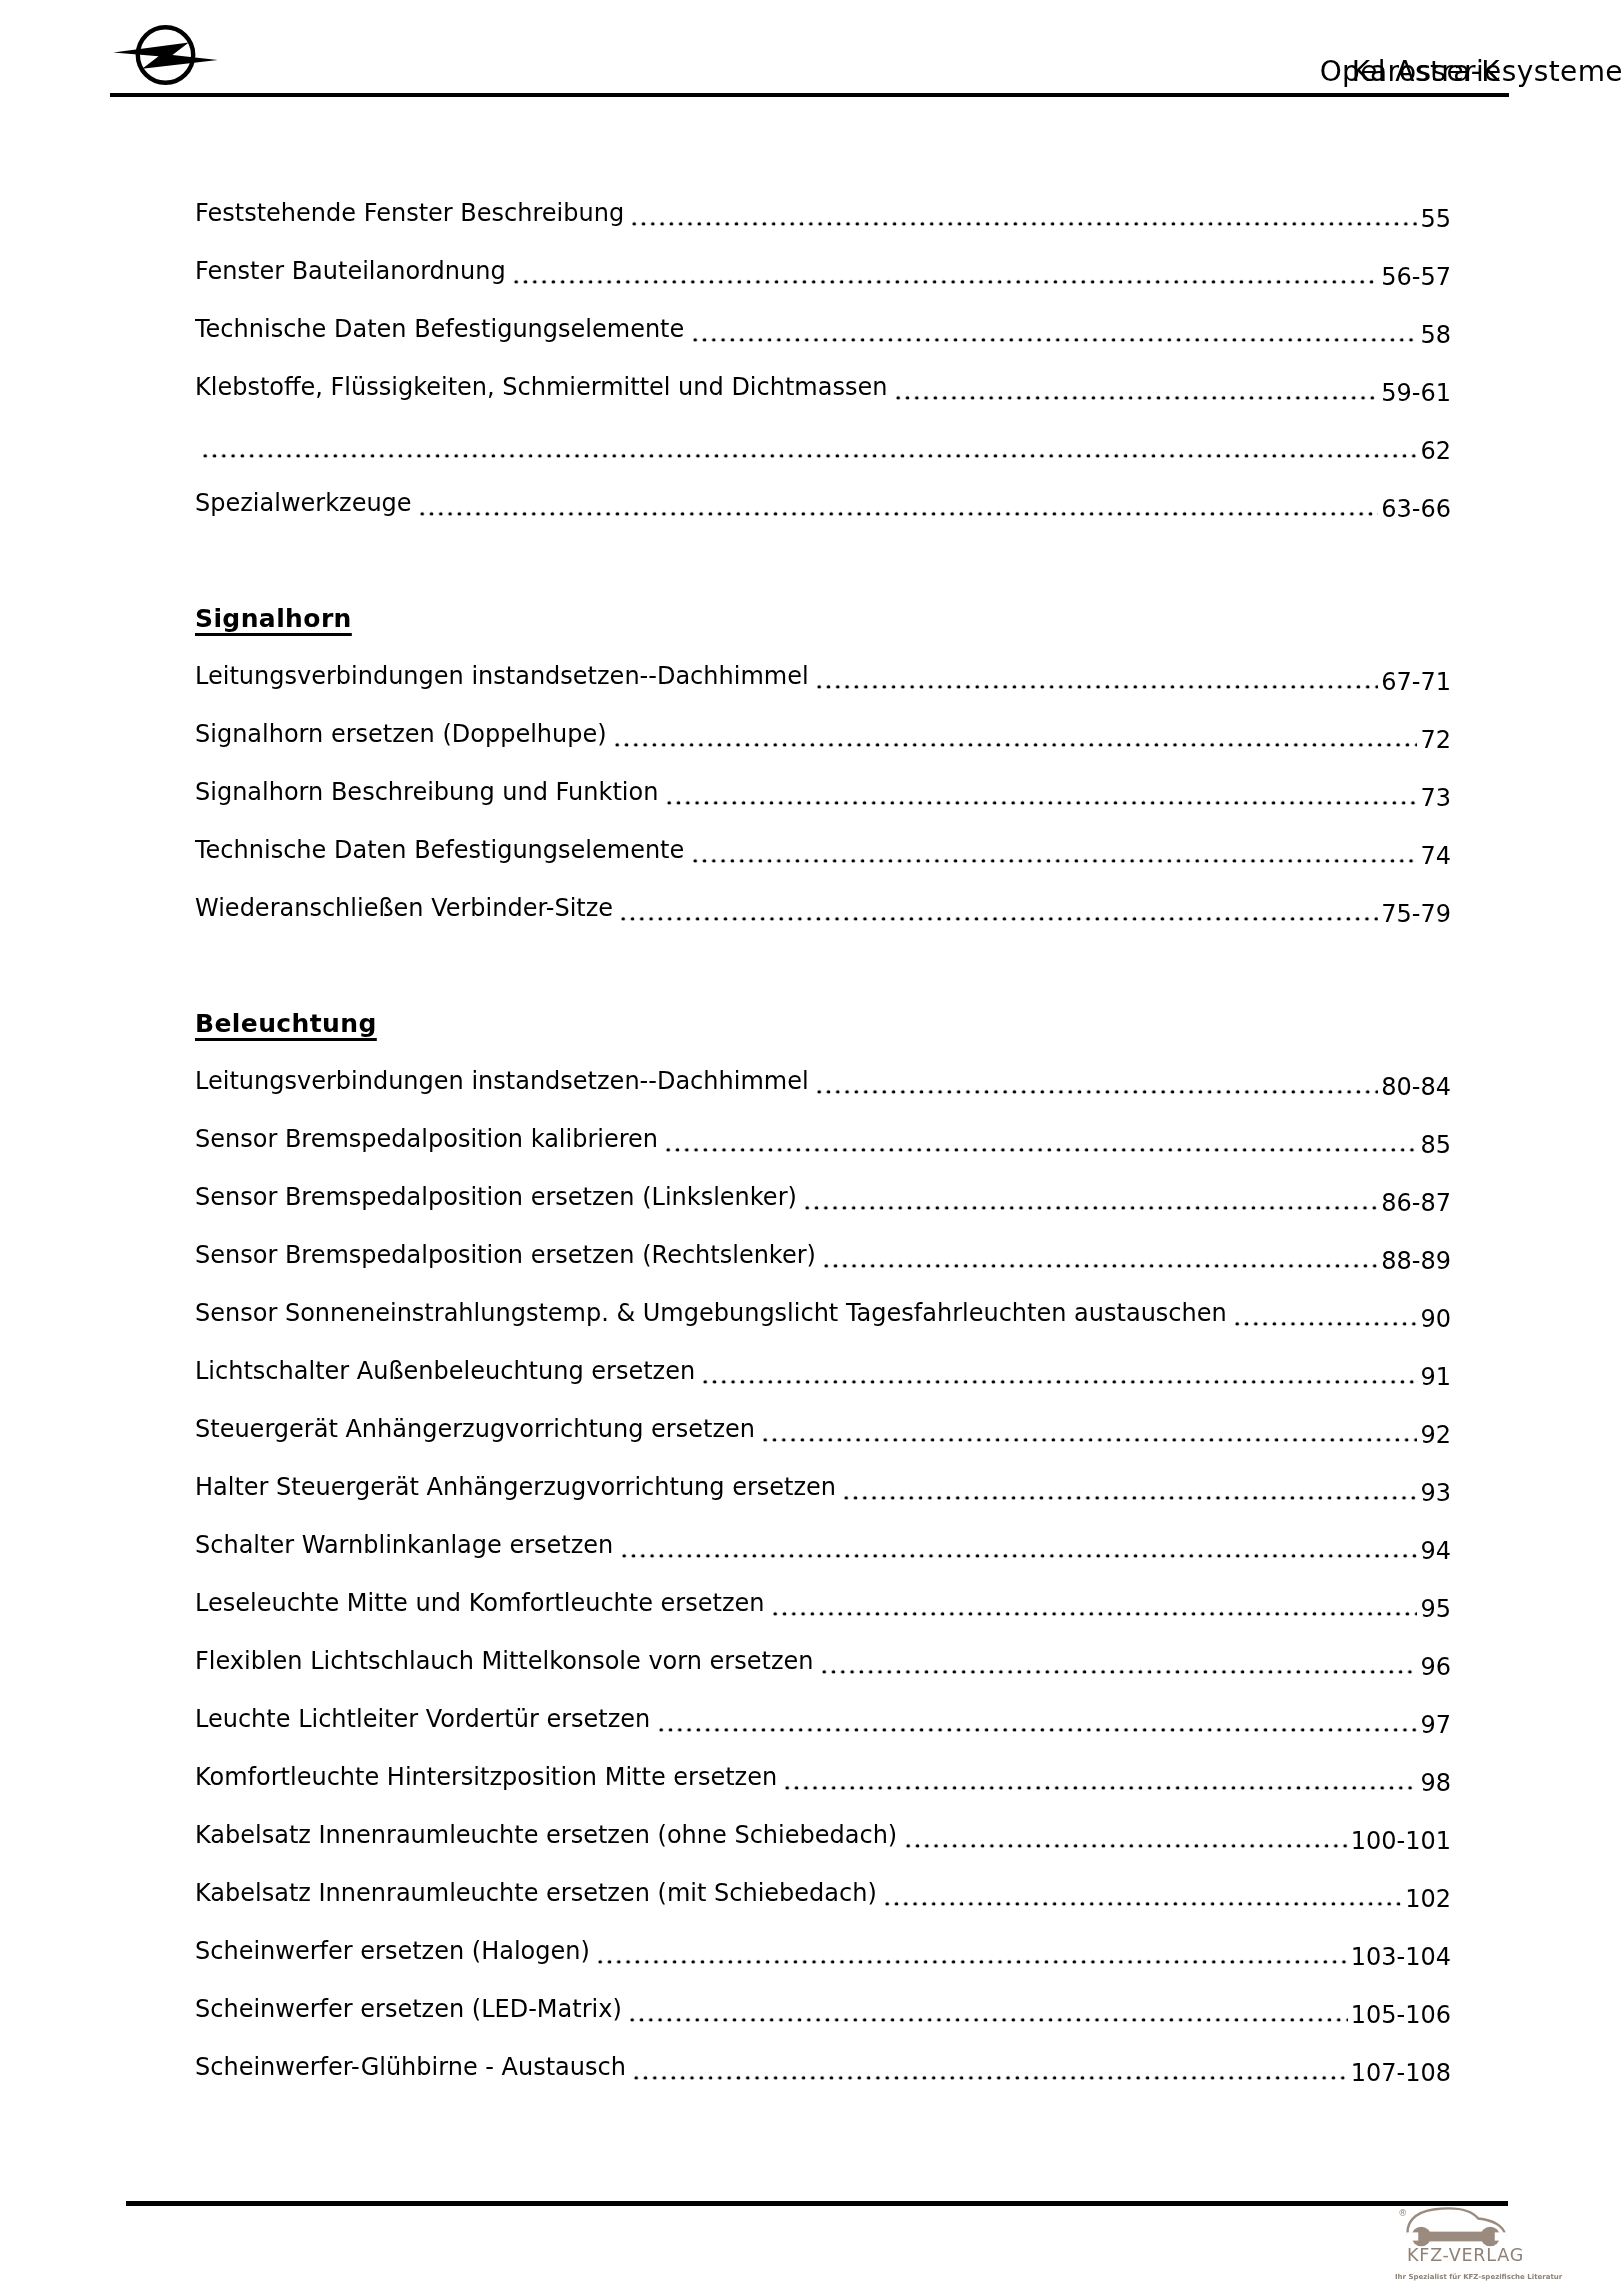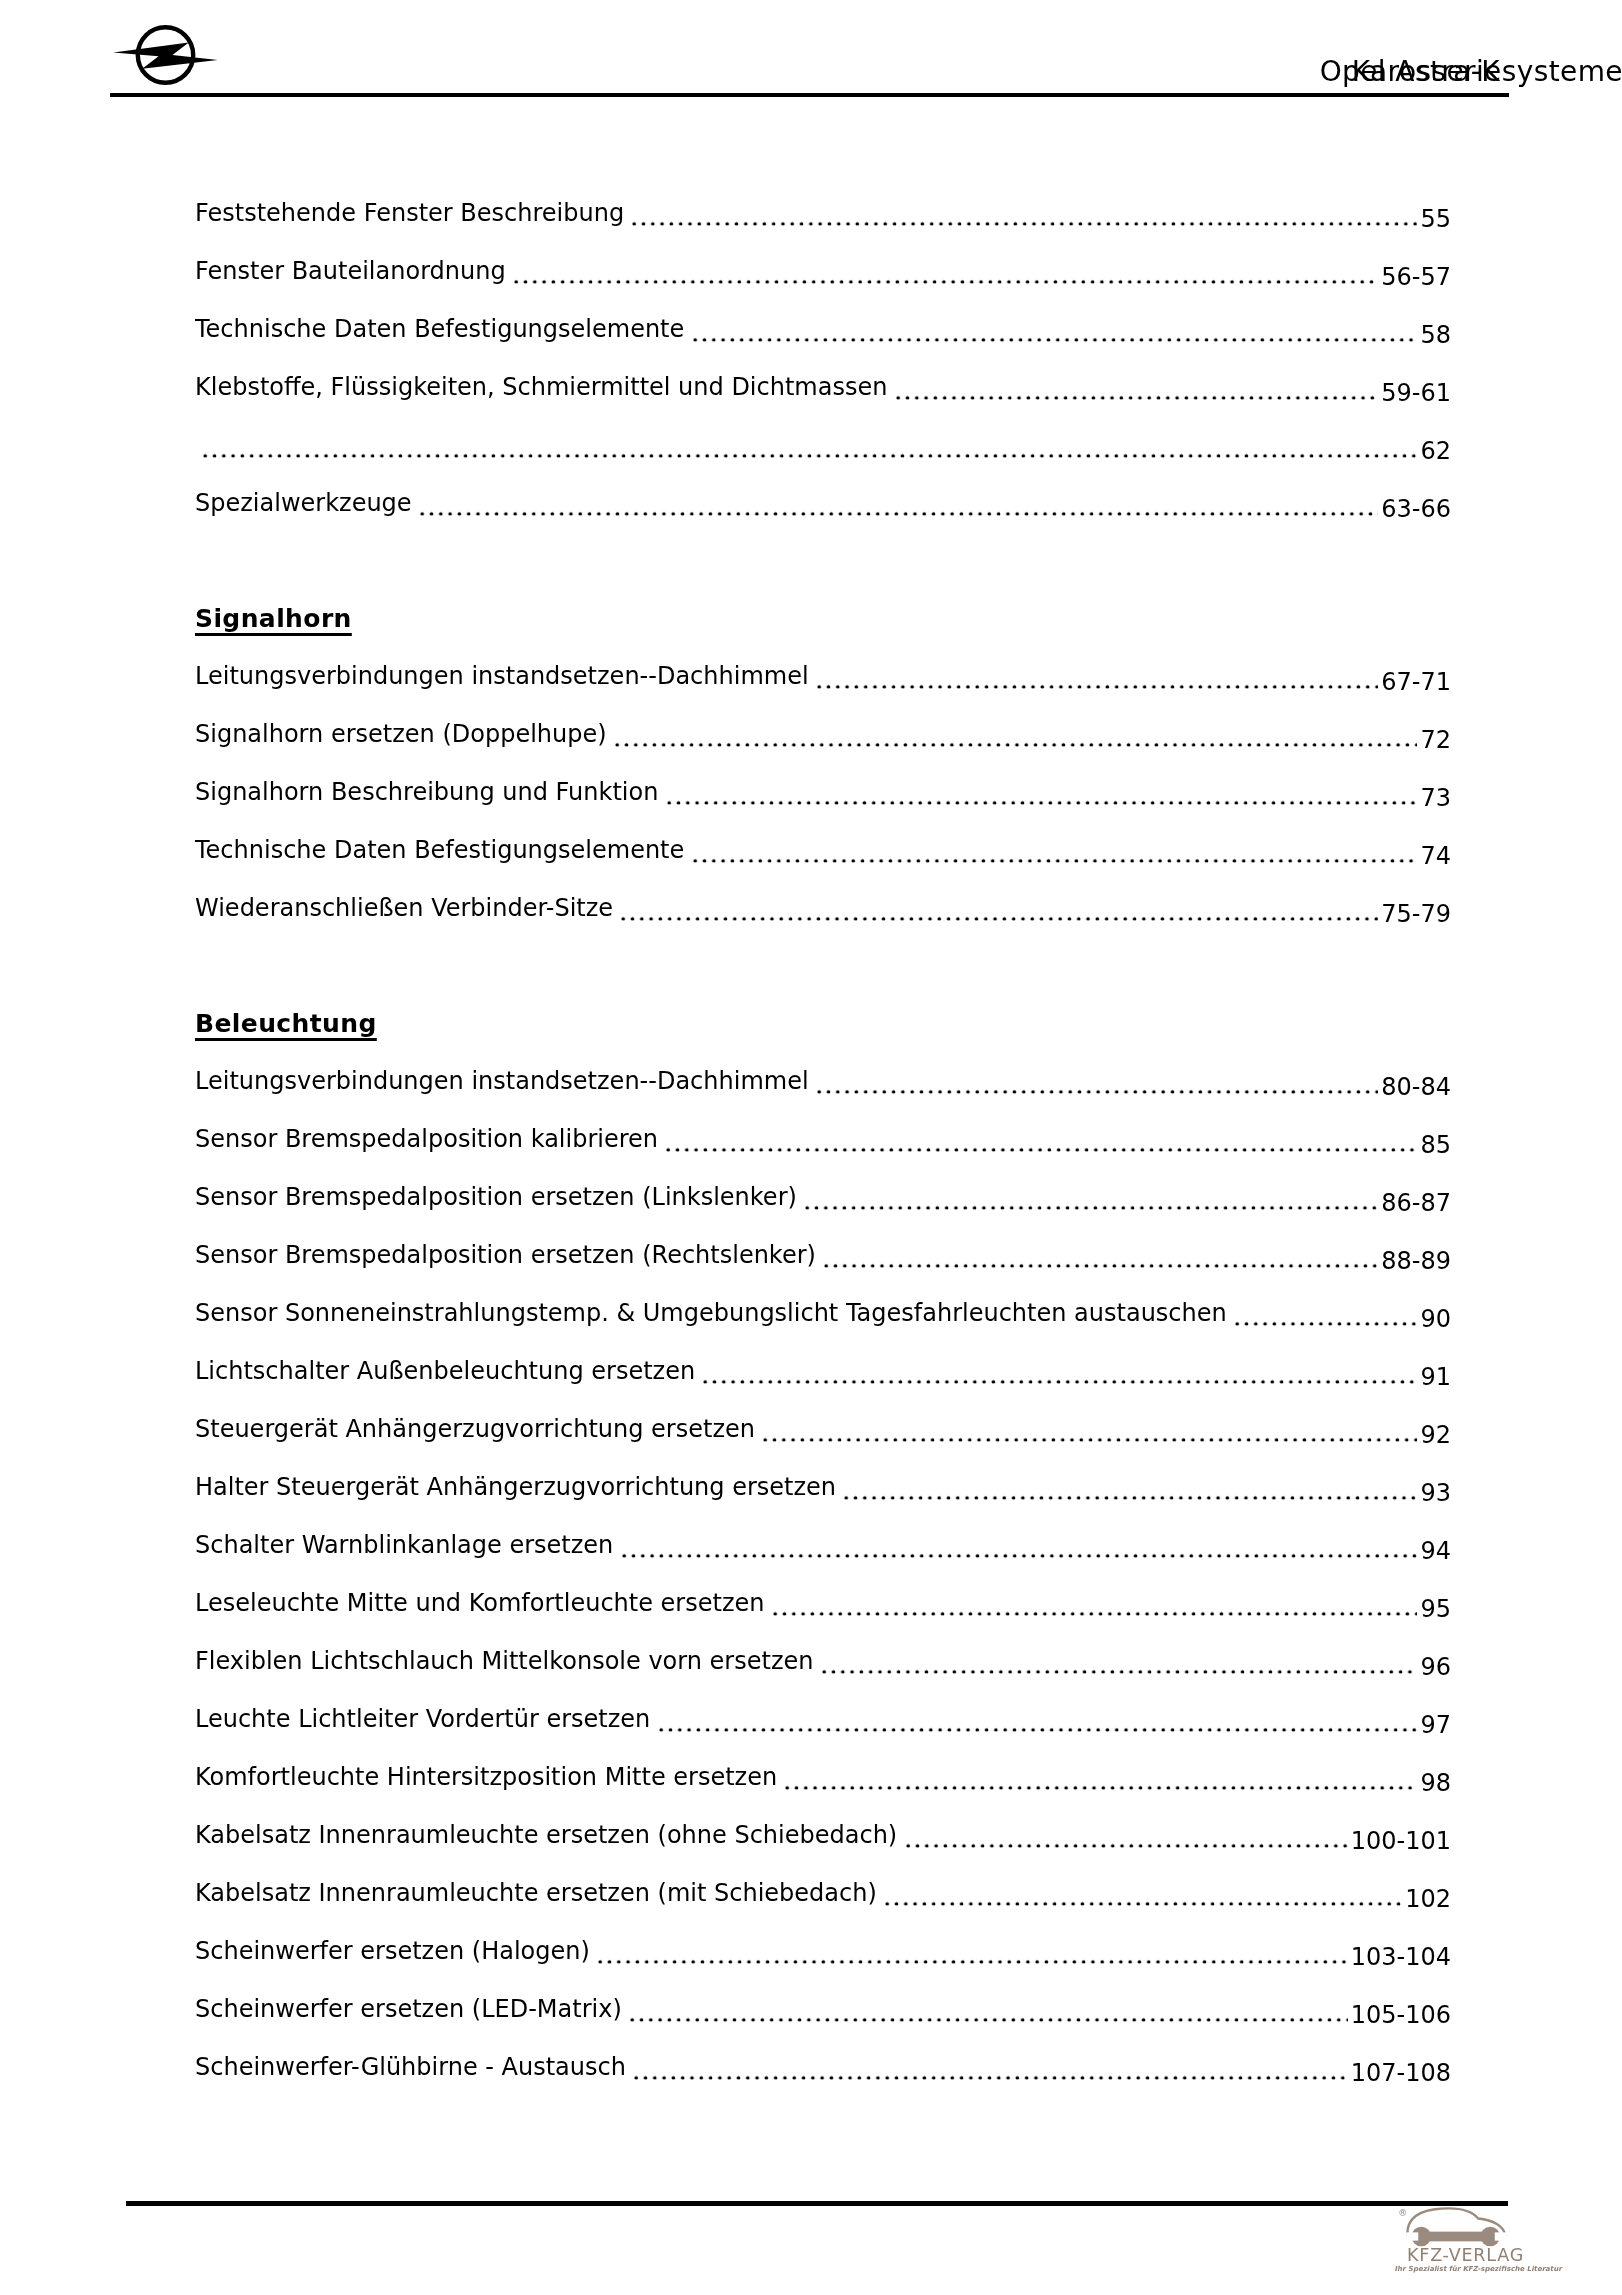--- a/index.html
+++ b/index.html
@@ -77,22 +77,22 @@
   .kfz-logo .reg-mark {
     position: absolute; left: 3.2px; top: 3.2px;
     font-size: 9px; color: #94857a;
   }
   .kfz-logo-svg { width: 119px; height: 42px; display: block; margin: 0 auto; }
   .kfz-name {
     font-size: 17.5px; letter-spacing: 0.8px; line-height: 1.0;
     color: #8f8175; white-space: nowrap; margin-left: 12px;
   }
   .kfz-tagline {
-    font-size: 7px; font-style: italic; font-weight: bold;
-    color: #8f8175; margin-top: 0; white-space: nowrap;
+    font-size: 7px; font-weight: bold;
+    color: #8f8175; margin-top: 8px; white-space: nowrap;
   }
 </style>
 </head>
 <body>
 
 <div class="page-header">
   <svg class="opel-logo-svg" viewBox="0 0 170 100" aria-hidden="true">
     <circle cx="85" cy="50" r="44" fill="none" stroke="#000" stroke-width="7"></circle>
     <path d="M 2,46 L 122,30 L 96,50 L 168,58 L 48,72 L 74,52 Z" fill="#000"></path>
   </svg>

